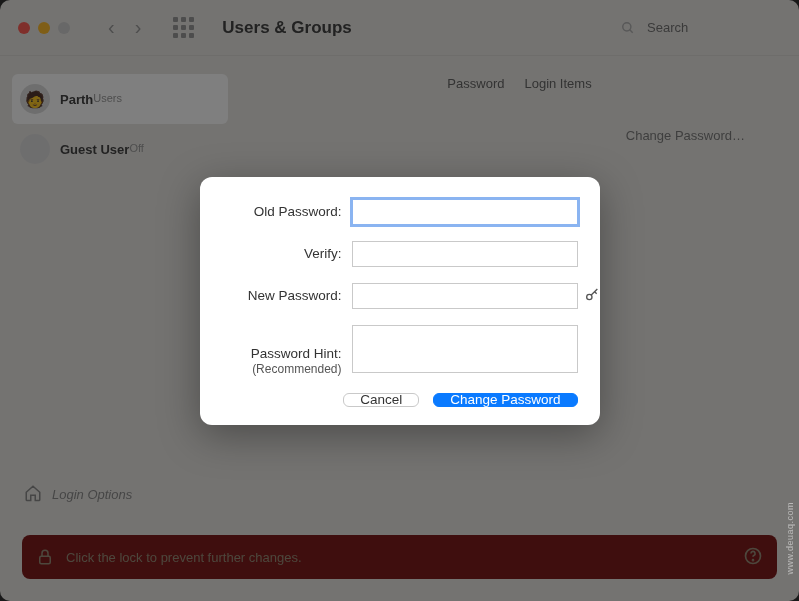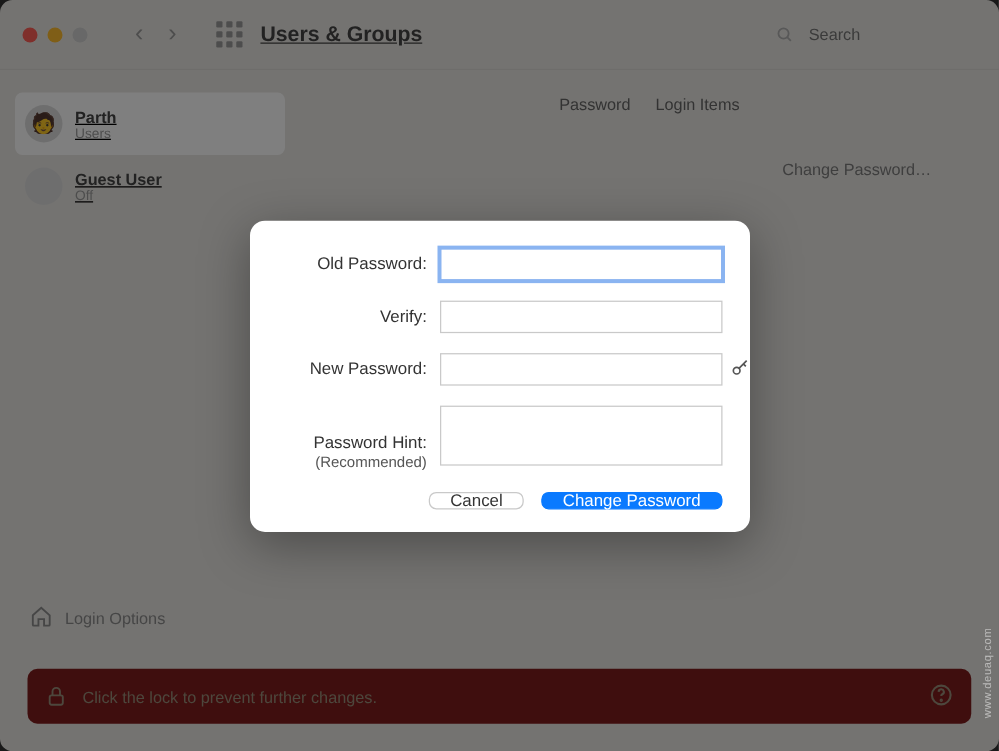--- a/index.html
+++ b/index.html
@@ -19,33 +19,33 @@
     padding: 0 18px;
     gap: 14px;
     border-bottom: 1px solid rgba(0,0,0,0.05);
   }
   .traffic { display:flex; gap:8px; }
   .dot { width:12px; height:12px; border-radius:50%; }
   .dot.red{background:#ff5f57;} .dot.yellow{background:#febc2e;} .dot.green{background:#d0d0d0;}
   .nav-arrows { display:flex; gap:20px; margin-left:24px; color:#9b9b9b; font-size:20px;}
   .grid-icon { margin-left:18px; display:grid; grid-template-columns:repeat(3,5px); grid-template-rows:repeat(3,5px); gap:3px;}
   .grid-icon span{background:#9b9b9b; border-radius:1px;}
-  .title { font-weight:700; font-size:17px; color:#444;text-decoration:underline; }
+  .title { margin-left:14px; font-weight:700; font-size:17px; color:#444; }
   .searchwrap { margin-left:auto; display:flex; align-items:center; gap:6px; color:#b0b0b0; font-size:14px; width:160px;}
   .search-icon svg{display:block;}
 
   .body { display:flex; height: calc(100% - 56px - 60px); }
   .sidebar { width:240px; padding:18px 12px; }
   .user-row { display:flex; align-items:center; gap:10px; padding:10px 8px; border-radius:6px; }
   .user-row.active { background:#fff; }
   .avatar { width:30px; height:30px; border-radius:50%; background:#ddd center/cover; display:flex; align-items:center; justify-content:center; font-size:16px;}
-  .user-meta { display:flex; flex-direction:column;text-decoration:underline; }
+  .user-meta { display:flex; flex-direction:row; }
   .user-name { font-size:13px; font-weight:600; color:#444;}
   .user-role { font-size:11px; color:#9b9b9b;}
-  .login-opts { position:absolute; bottom:96px; left:24px; display:flex; align-items:center; gap:10px; color:#8c8c8c; font-size:13px;}
+  .login-opts { position:absolute; bottom:96px; left:24px; display:flex; align-items:center; gap:10px; color:#8c8c8c; font-size:13px;font-style:italic;}
 
   .main { flex:1; padding:20px 30px; }
   .tabs { display:flex; gap:20px; justify-content:center; font-size:13px; color:#666; }
   .cp-btn-shadow { position:absolute; right:54px; top:128px; font-size:13px; color:#7d7d7d; }
 
   .bottom-banner {
     position:absolute; left:22px; right:22px; bottom:22px; height:44px;
     background:#7f1d1d; border-radius:8px; display:flex; align-items:center; padding:0 14px;
     color:#9a8f7a; font-size:13px; gap:12px;
   }

